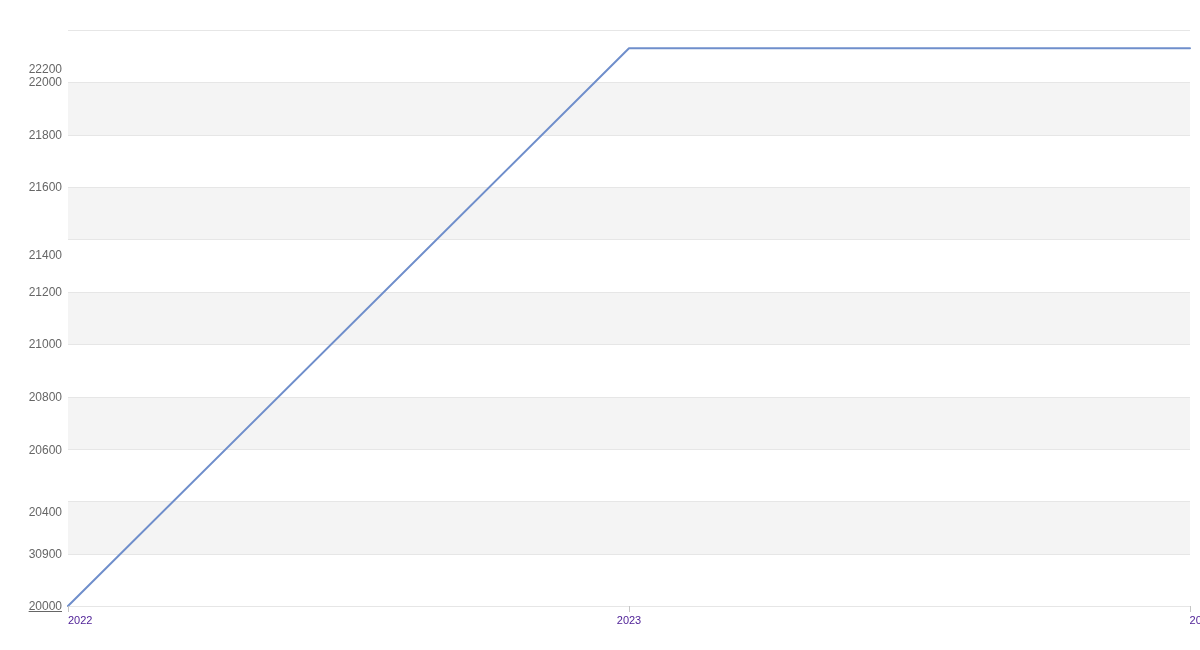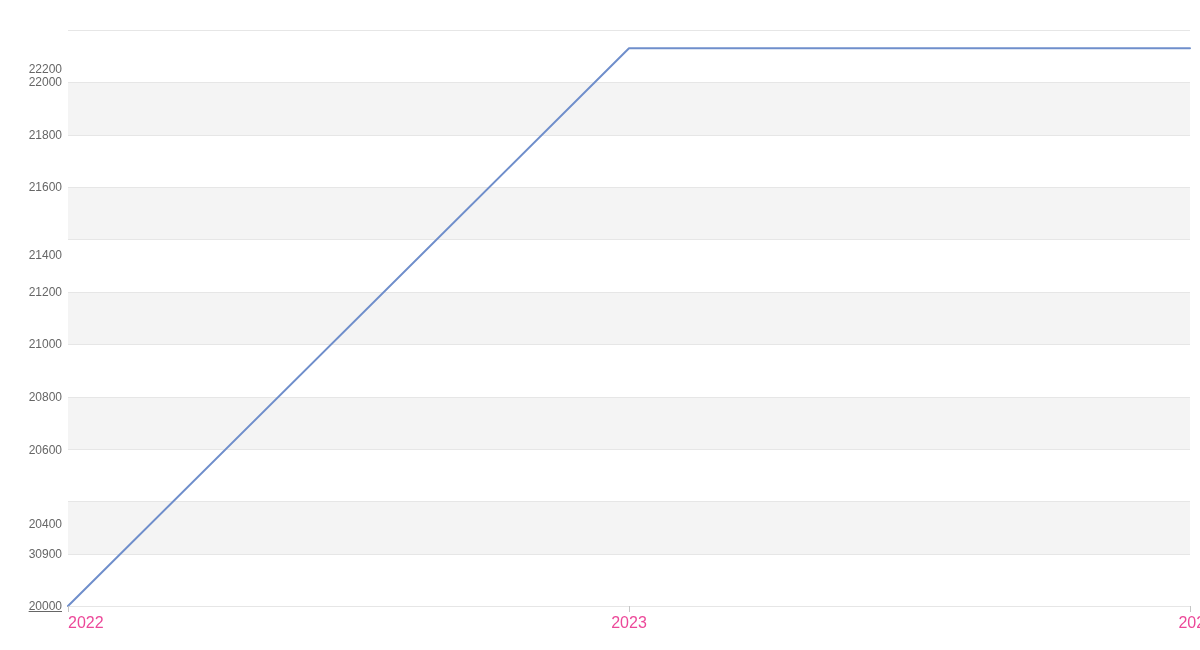--- a/index.html
+++ b/index.html
@@ -61,22 +61,22 @@
   .xtick-line {
     position: absolute;
     width: 1px;
     height: 6px;
     background: #c6c6c6;
     top: 606px; 
   }
   .xtick-label {
     position: absolute;
     top: 614px;
-    font-size: 16px;
-    color: #ec4899;
+    font-size: 11px;
+    color: #4c1d95;
     transform: translateX(-50%);
     white-space: nowrap;
   }
   svg.line {
     position: absolute;
     left: 0;
     top: 0;
     width: 100%;
     height: 100%;
     overflow: visible;
@@ -104,21 +104,21 @@
       <div class="gridline" style="top: 157.091px;"></div>
       <div class="gridline" style="top: 104.727px;"></div>
       <div class="gridline" style="top: 52.3636px;"></div>
       <div class="gridline" style="top: 0px;"></div>
       <svg class="line" id="line-svg" preserveAspectRatio="none" viewBox="0 0 1122 576">
         <polyline points="0,576 561,18.32727272727277 1122,18.32727272727277" fill="none" stroke="#6f8ecb" stroke-width="2" stroke-linejoin="round" stroke-linecap="round"></polyline>
       </svg>
   </div>
 <div class="ytick" style="top: 606px; text-decoration: underline;">20000</div>
     <div class="ytick" style="top: 553.636px;">30900</div>
-    <div class="ytick" style="top: 524px;">20400</div>
+    <div class="ytick" style="top: 512px;">20400</div>
     <div class="ytick" style="top: 450px;">20600</div>
     <div class="ytick" style="top: 396.545px;">20800</div>
     <div class="ytick" style="top: 344.182px; text-align: right;">21000</div>
     <div class="ytick" style="top: 291.818px;">21200</div>
     <div class="ytick" style="top: 255px;">21400</div>
     <div class="ytick" style="top: 187.091px;">21600</div>
     <div class="ytick" style="top: 134.727px;">21800</div>
     <div class="ytick" style="top: 82.3636px;">22000</div>
     <div class="ytick" style="top: 30px; margin-top: 39px;">22200</div>
     <div class="xtick-line" style="left: 68px;"></div>

